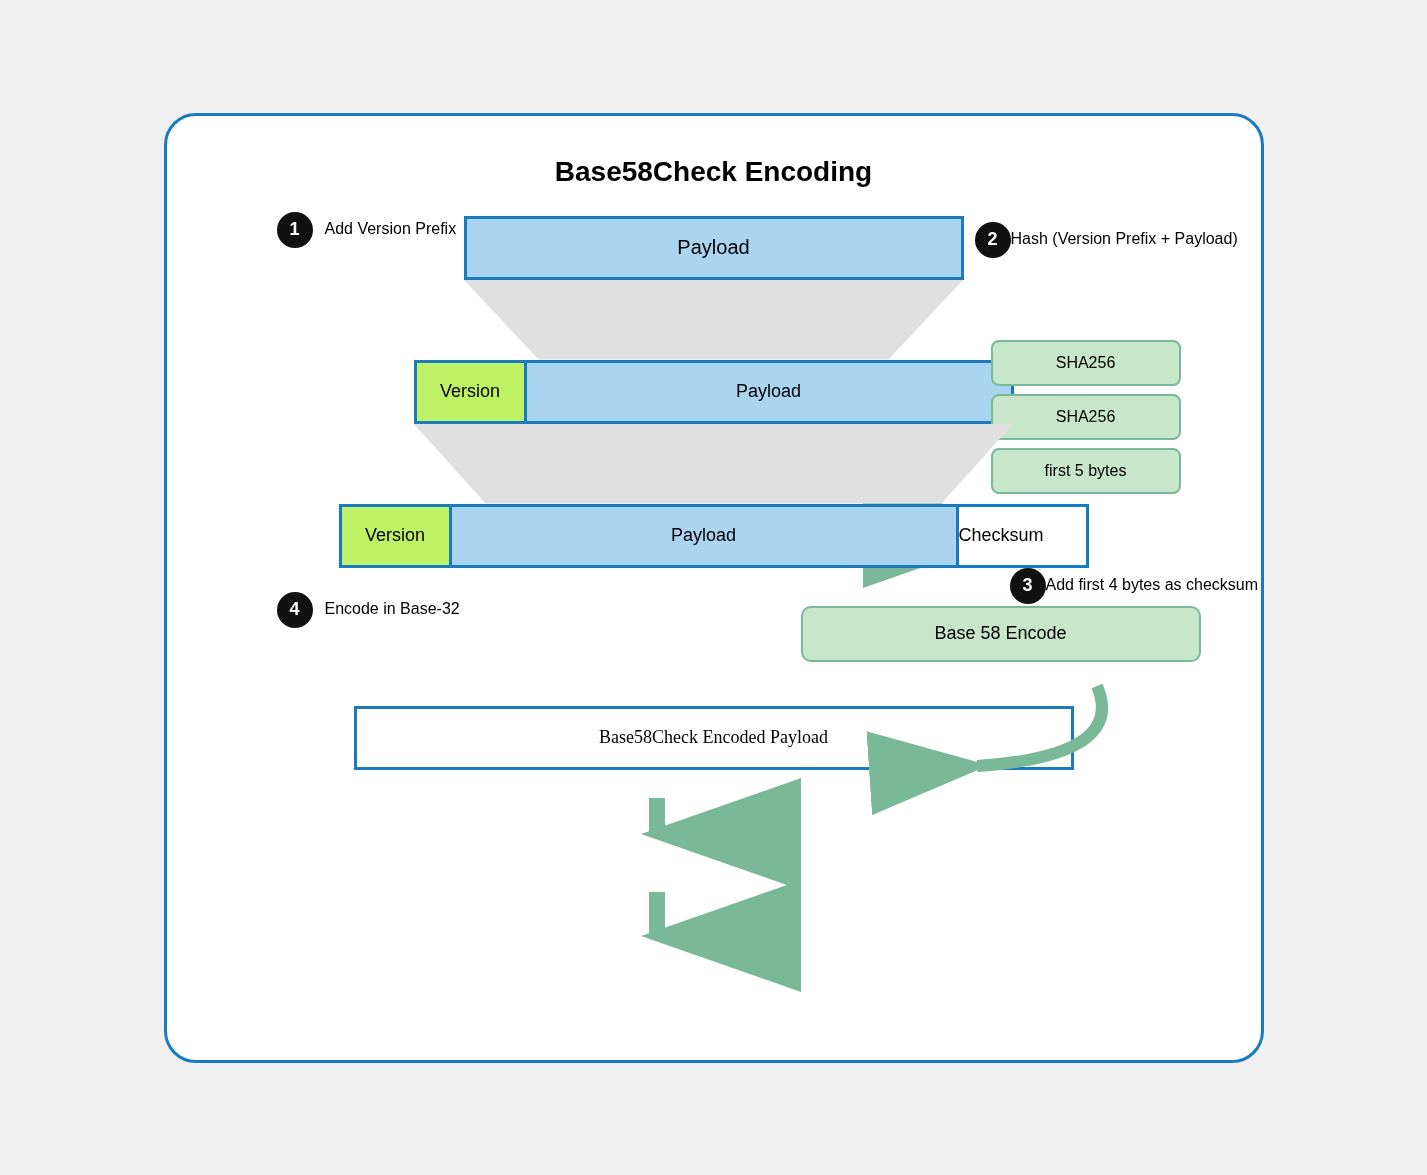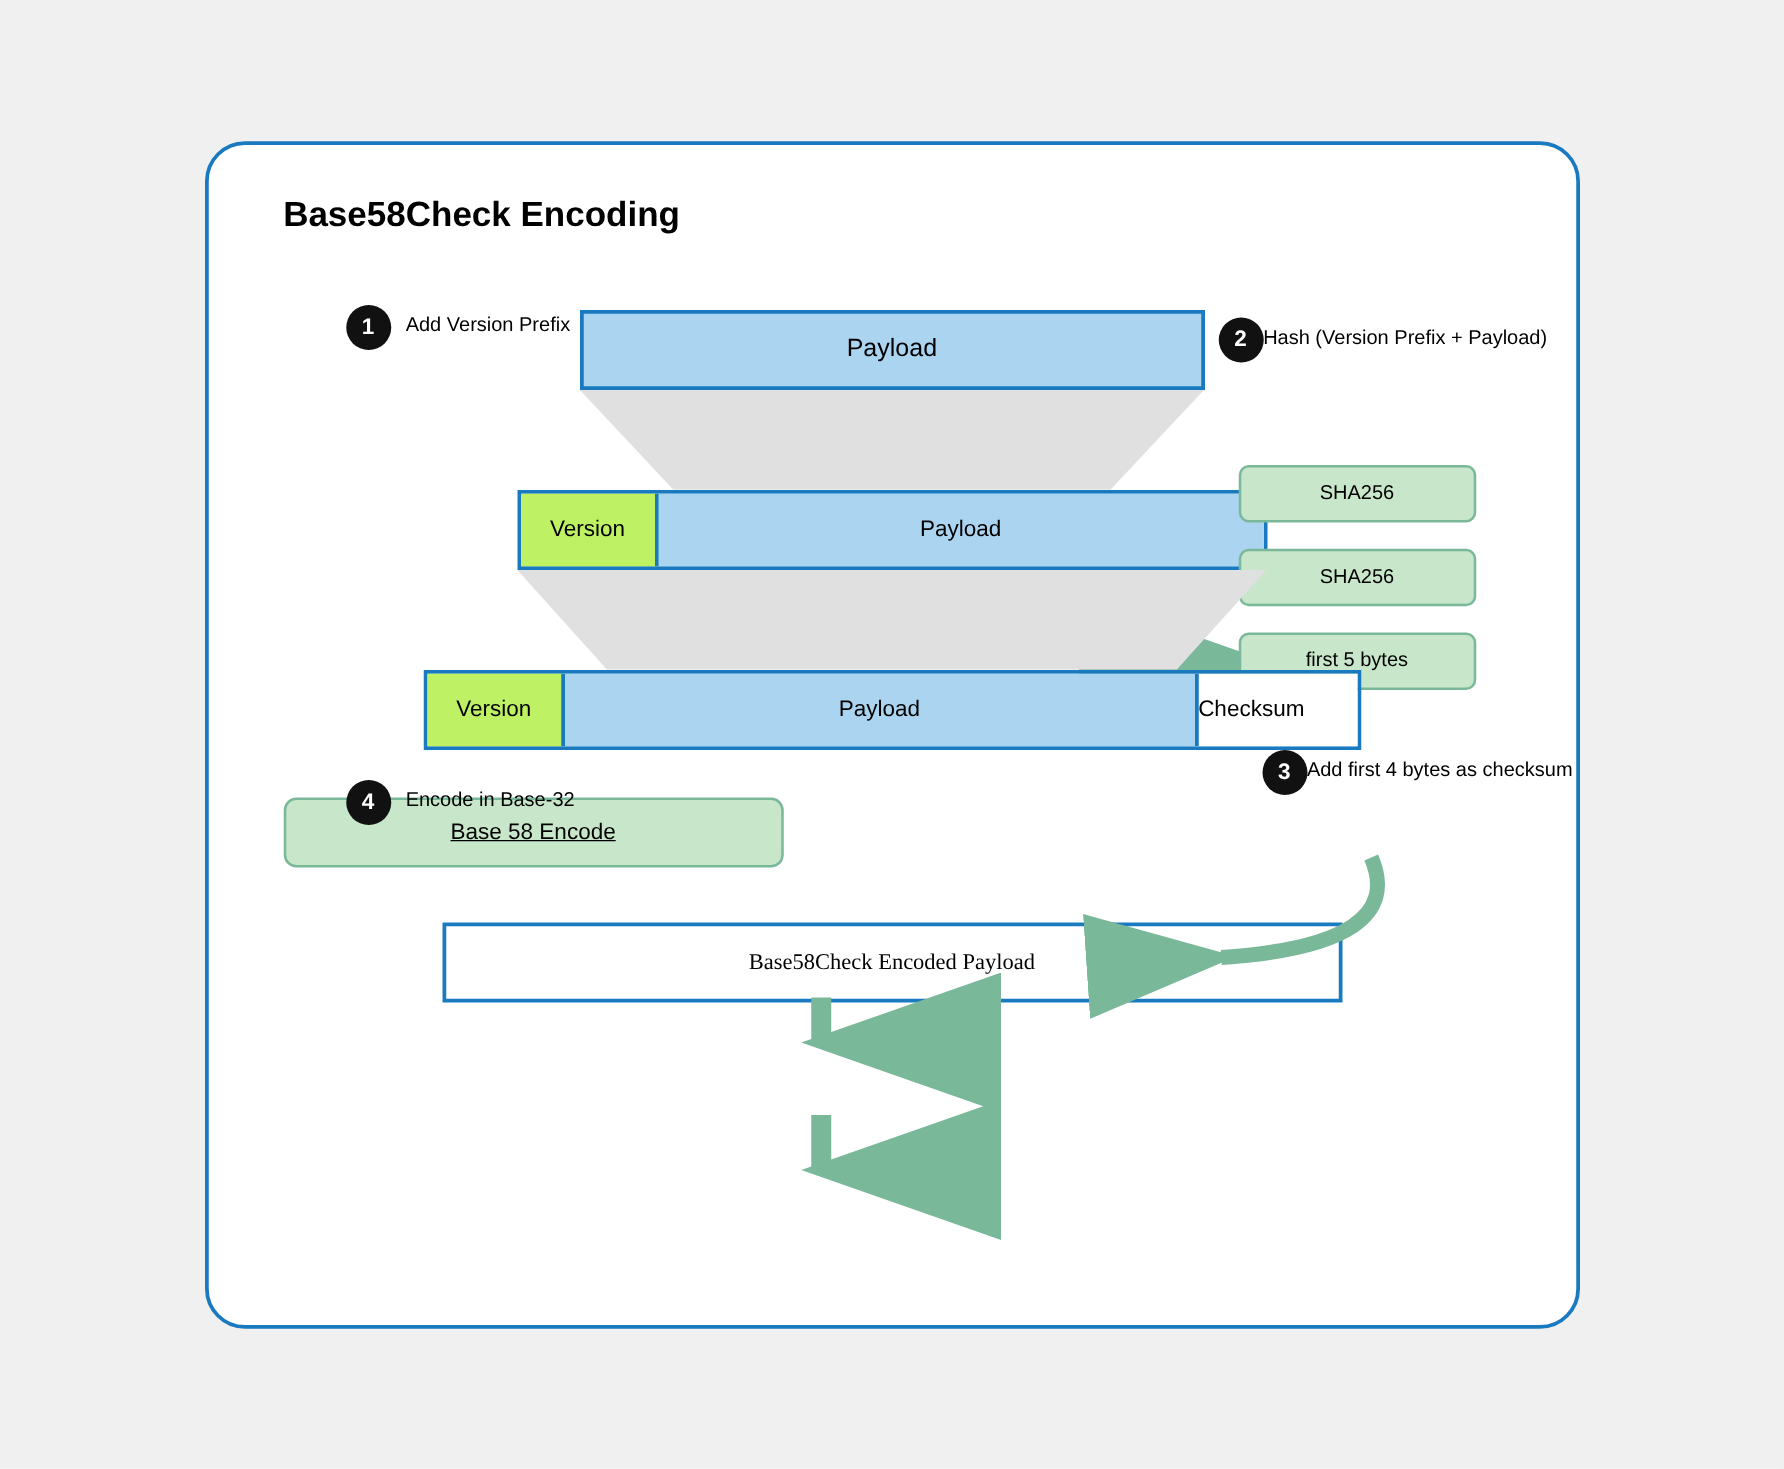--- a/index.html
+++ b/index.html
@@ -17,24 +17,24 @@
       width: 1100px;
       min-height: 950px;
       background: #ffffff;
       border: 3px solid #1a7abf;
       border-radius: 32px;
       padding: 40px 60px 50px 60px;
       position: relative;
     }
 
     .diagram-title {
-      text-align: left;
+      text-align: center;
       font-size: 28px;
       font-weight: bold;
-      margin-bottom: 60px;
+      margin-bottom: 28px;
       color: #000;
     }
 
     
     .step-badge {
       width: 36px;
       height: 36px;
       background: #111;
       border-radius: 50%;
       color: #fff;
@@ -158,42 +158,41 @@
       color: #000;
     }
 
     
     .sha-stack {
       position: absolute;
       right: 0px;
       top: 0px;
       display: flex;
       flex-direction: column;
-      gap: 21px;
+      gap: 8px;
       width: 190px;
     }
 
     .sha-box {
       border: 2px solid #7ab89a;
       background: #c8e6c9;
       border-radius: 8px;
       height: 46px;
       display: flex;
       align-items: center;
       justify-content: center;
       font-size: 16px;
       color: #000;
     }
 
     
     .section-base58-encode {
       display: flex;
-      justify-content: flex-start;
+      justify-content: flex-end;
       margin-top: 0px;
-      text-decoration: underline;
     }
 
     .box-base58-encode {
       width: 400px;
       height: 56px;
       border: 2px solid #7ab89a;
       background: #c8e6c9;
       border-radius: 10px;
       display: flex;
       align-items: center;

